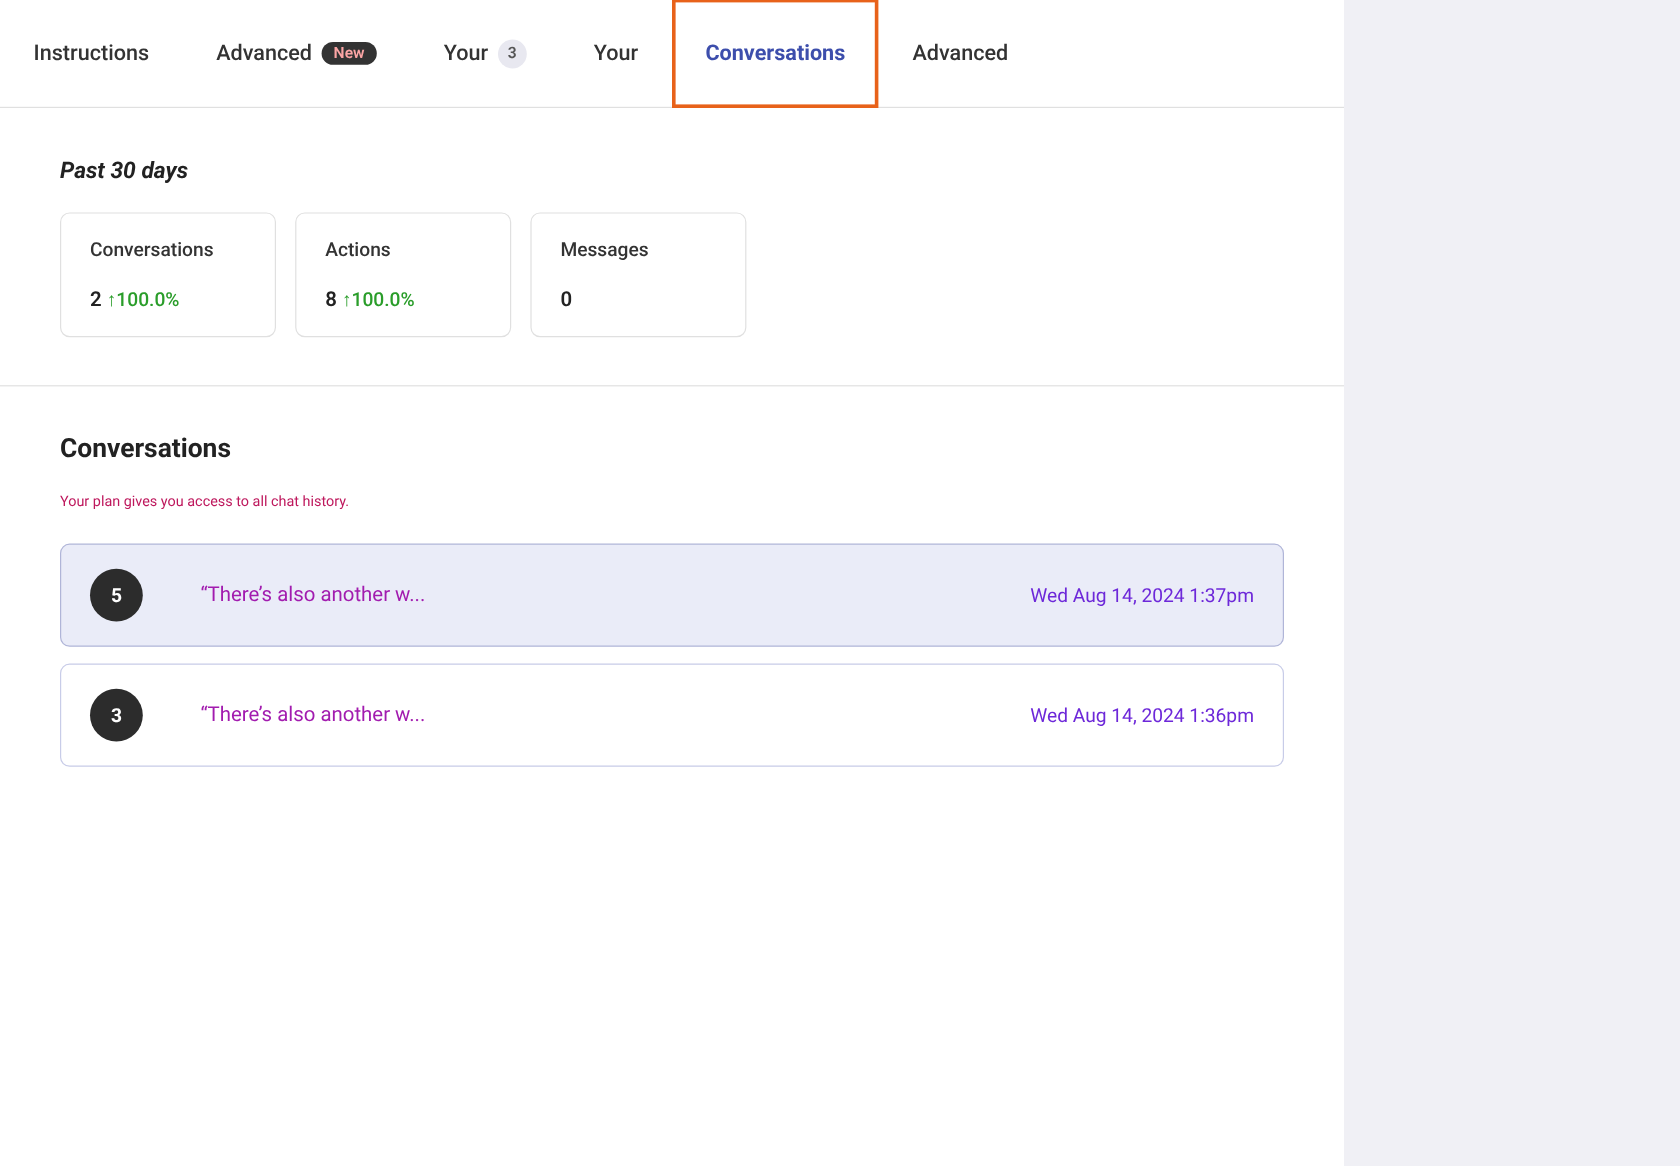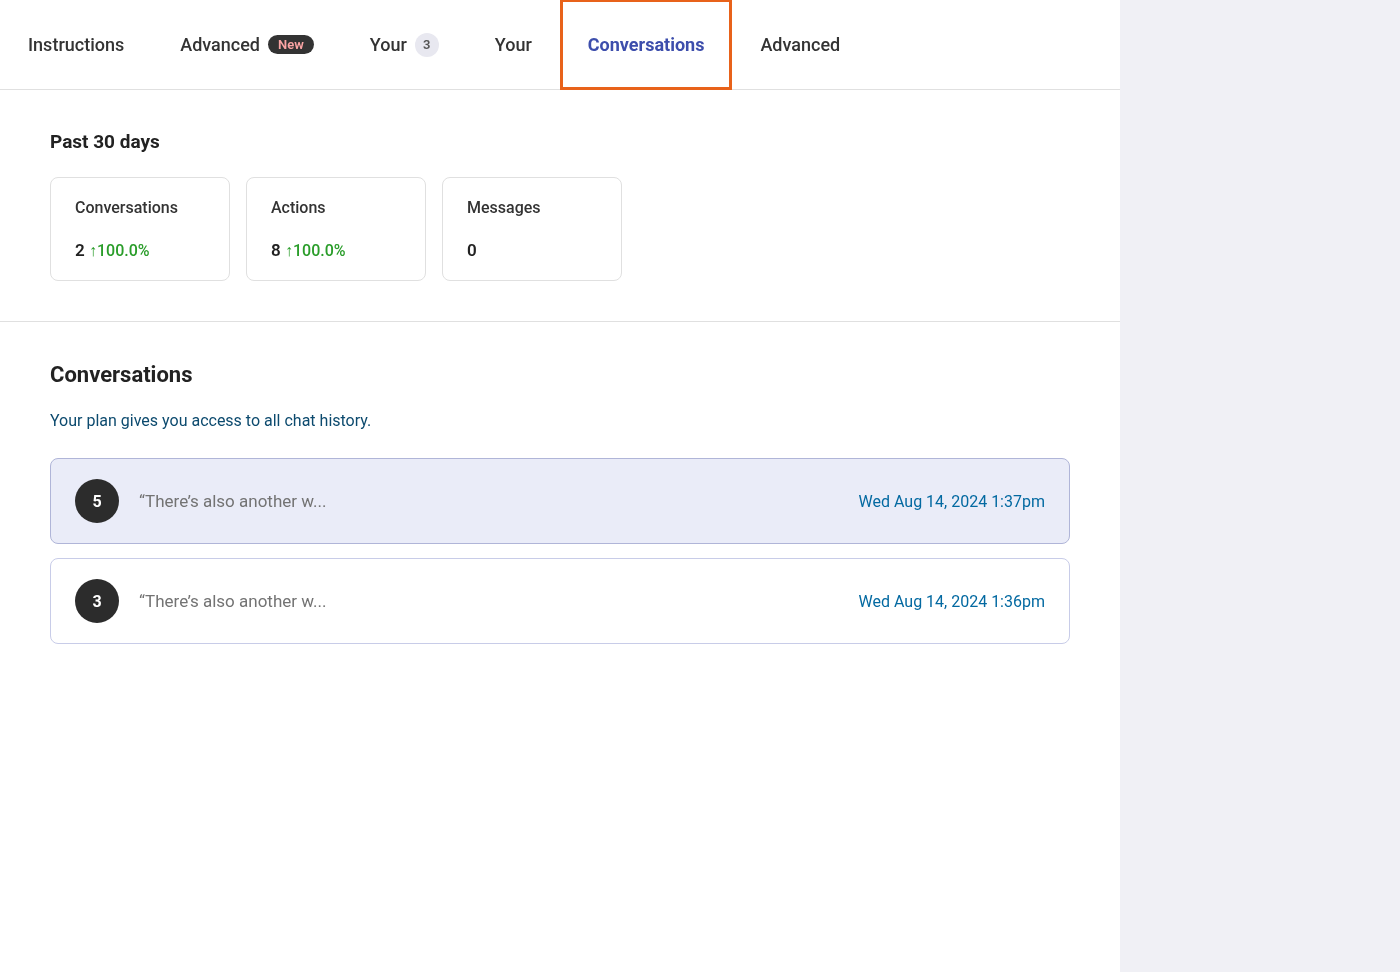--- a/index.html
+++ b/index.html
@@ -95,20 +95,21 @@
     
     .content-area {
       padding: 40px 50px;
     }
 
     .section-title-small {
       font-size: 19px;
       font-weight: 700;
       color: #222;
       margin-bottom: 24px;
+      font-style: italic;
     }
 
     
     .stats-row {
       display: flex;
       gap: 16px;
       margin-bottom: 40px;
     }
 
     .stat-card {
@@ -148,22 +149,22 @@
 
     
     .conversations-section-title {
       font-size: 22px;
       font-weight: 700;
       color: #222;
       margin-bottom: 12px;
     }
 
     .conversations-subtitle {
-      font-size: 16px;
-      color: #0c4a6e;
+      font-size: 12px;
+      color: #be185d;
       margin-bottom: 28px;
       margin-top: 24px;
     }
 
     
     .conversation-item {
       display: flex;
       align-items: center;
       border: 1px solid #c8cce8;
       border-radius: 8px;
@@ -190,27 +191,28 @@
       display: flex;
       align-items: center;
       justify-content: center;
       flex-shrink: 0;
       margin-right: 20px;
     }
 
     .conversation-preview {
       flex: 1;
       font-size: 17px;
-      color: #737373;
+      color: #a21caf;
       font-weight: 400;
+      margin-left: 28px;
     }
 
     .conversation-timestamp {
       font-size: 16px;
-      color: #0369a1;
+      color: #6d28d9;
       white-space: nowrap;
     }
   </style>
 </head>
 <body>
 
 <div class="page-container">
   <div class="main-content">
 
     <nav class="tab-nav">

